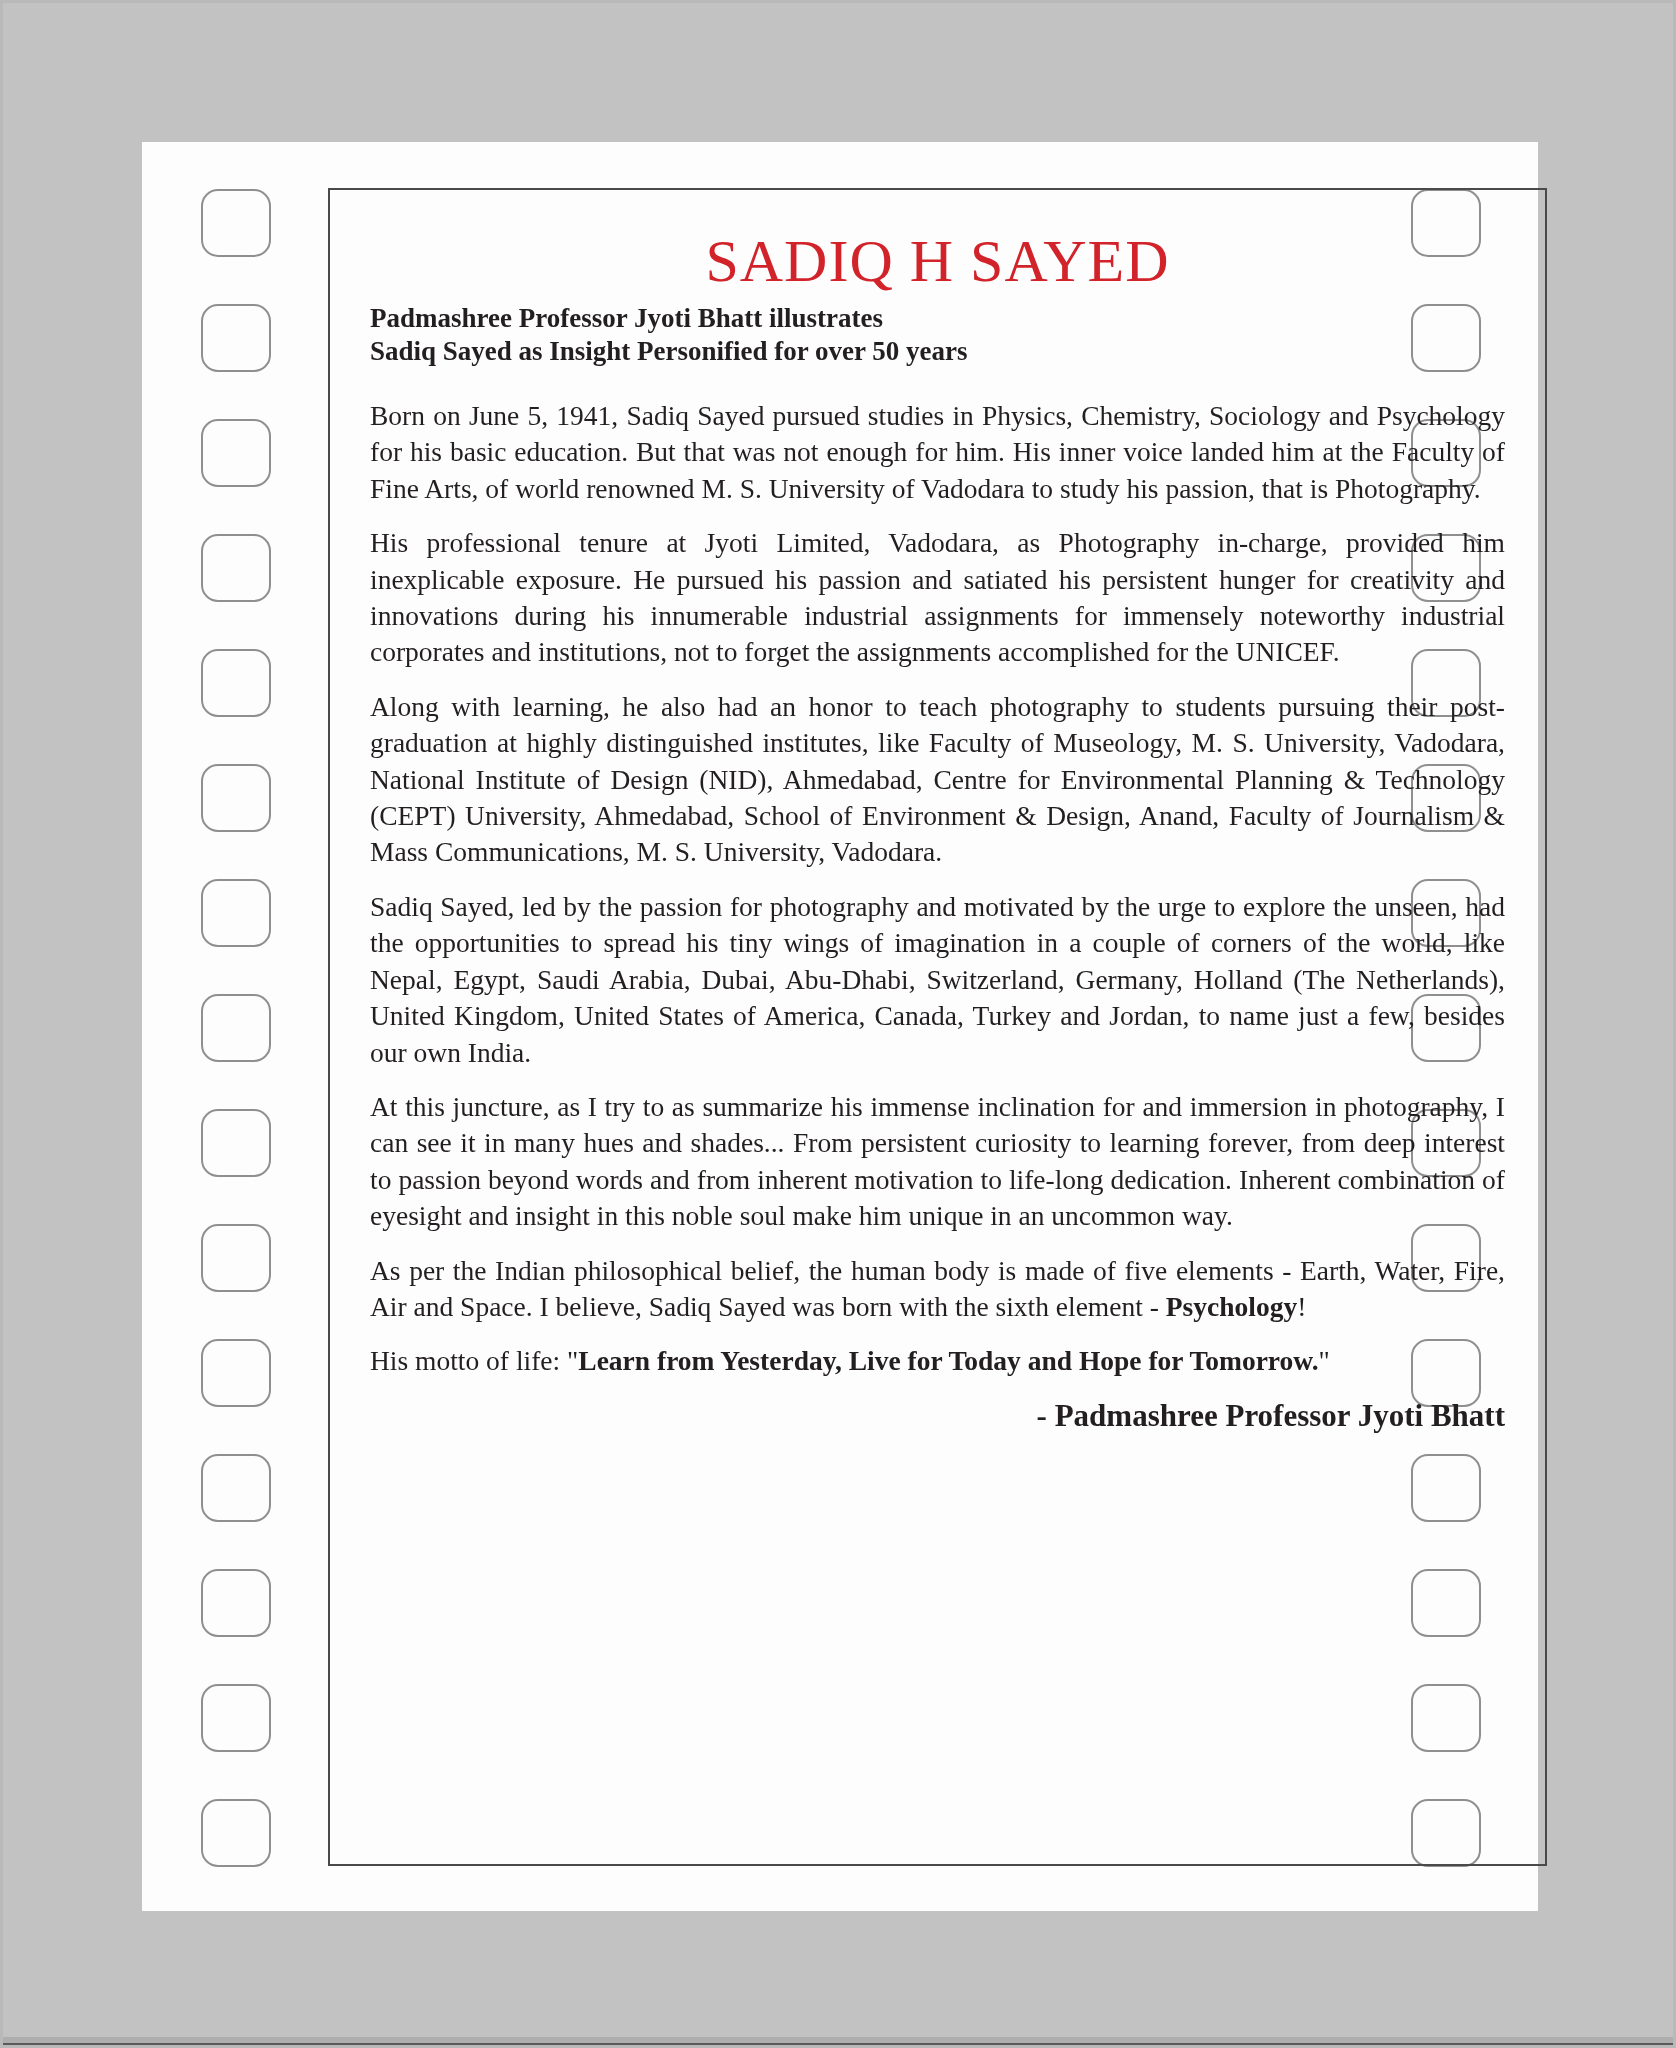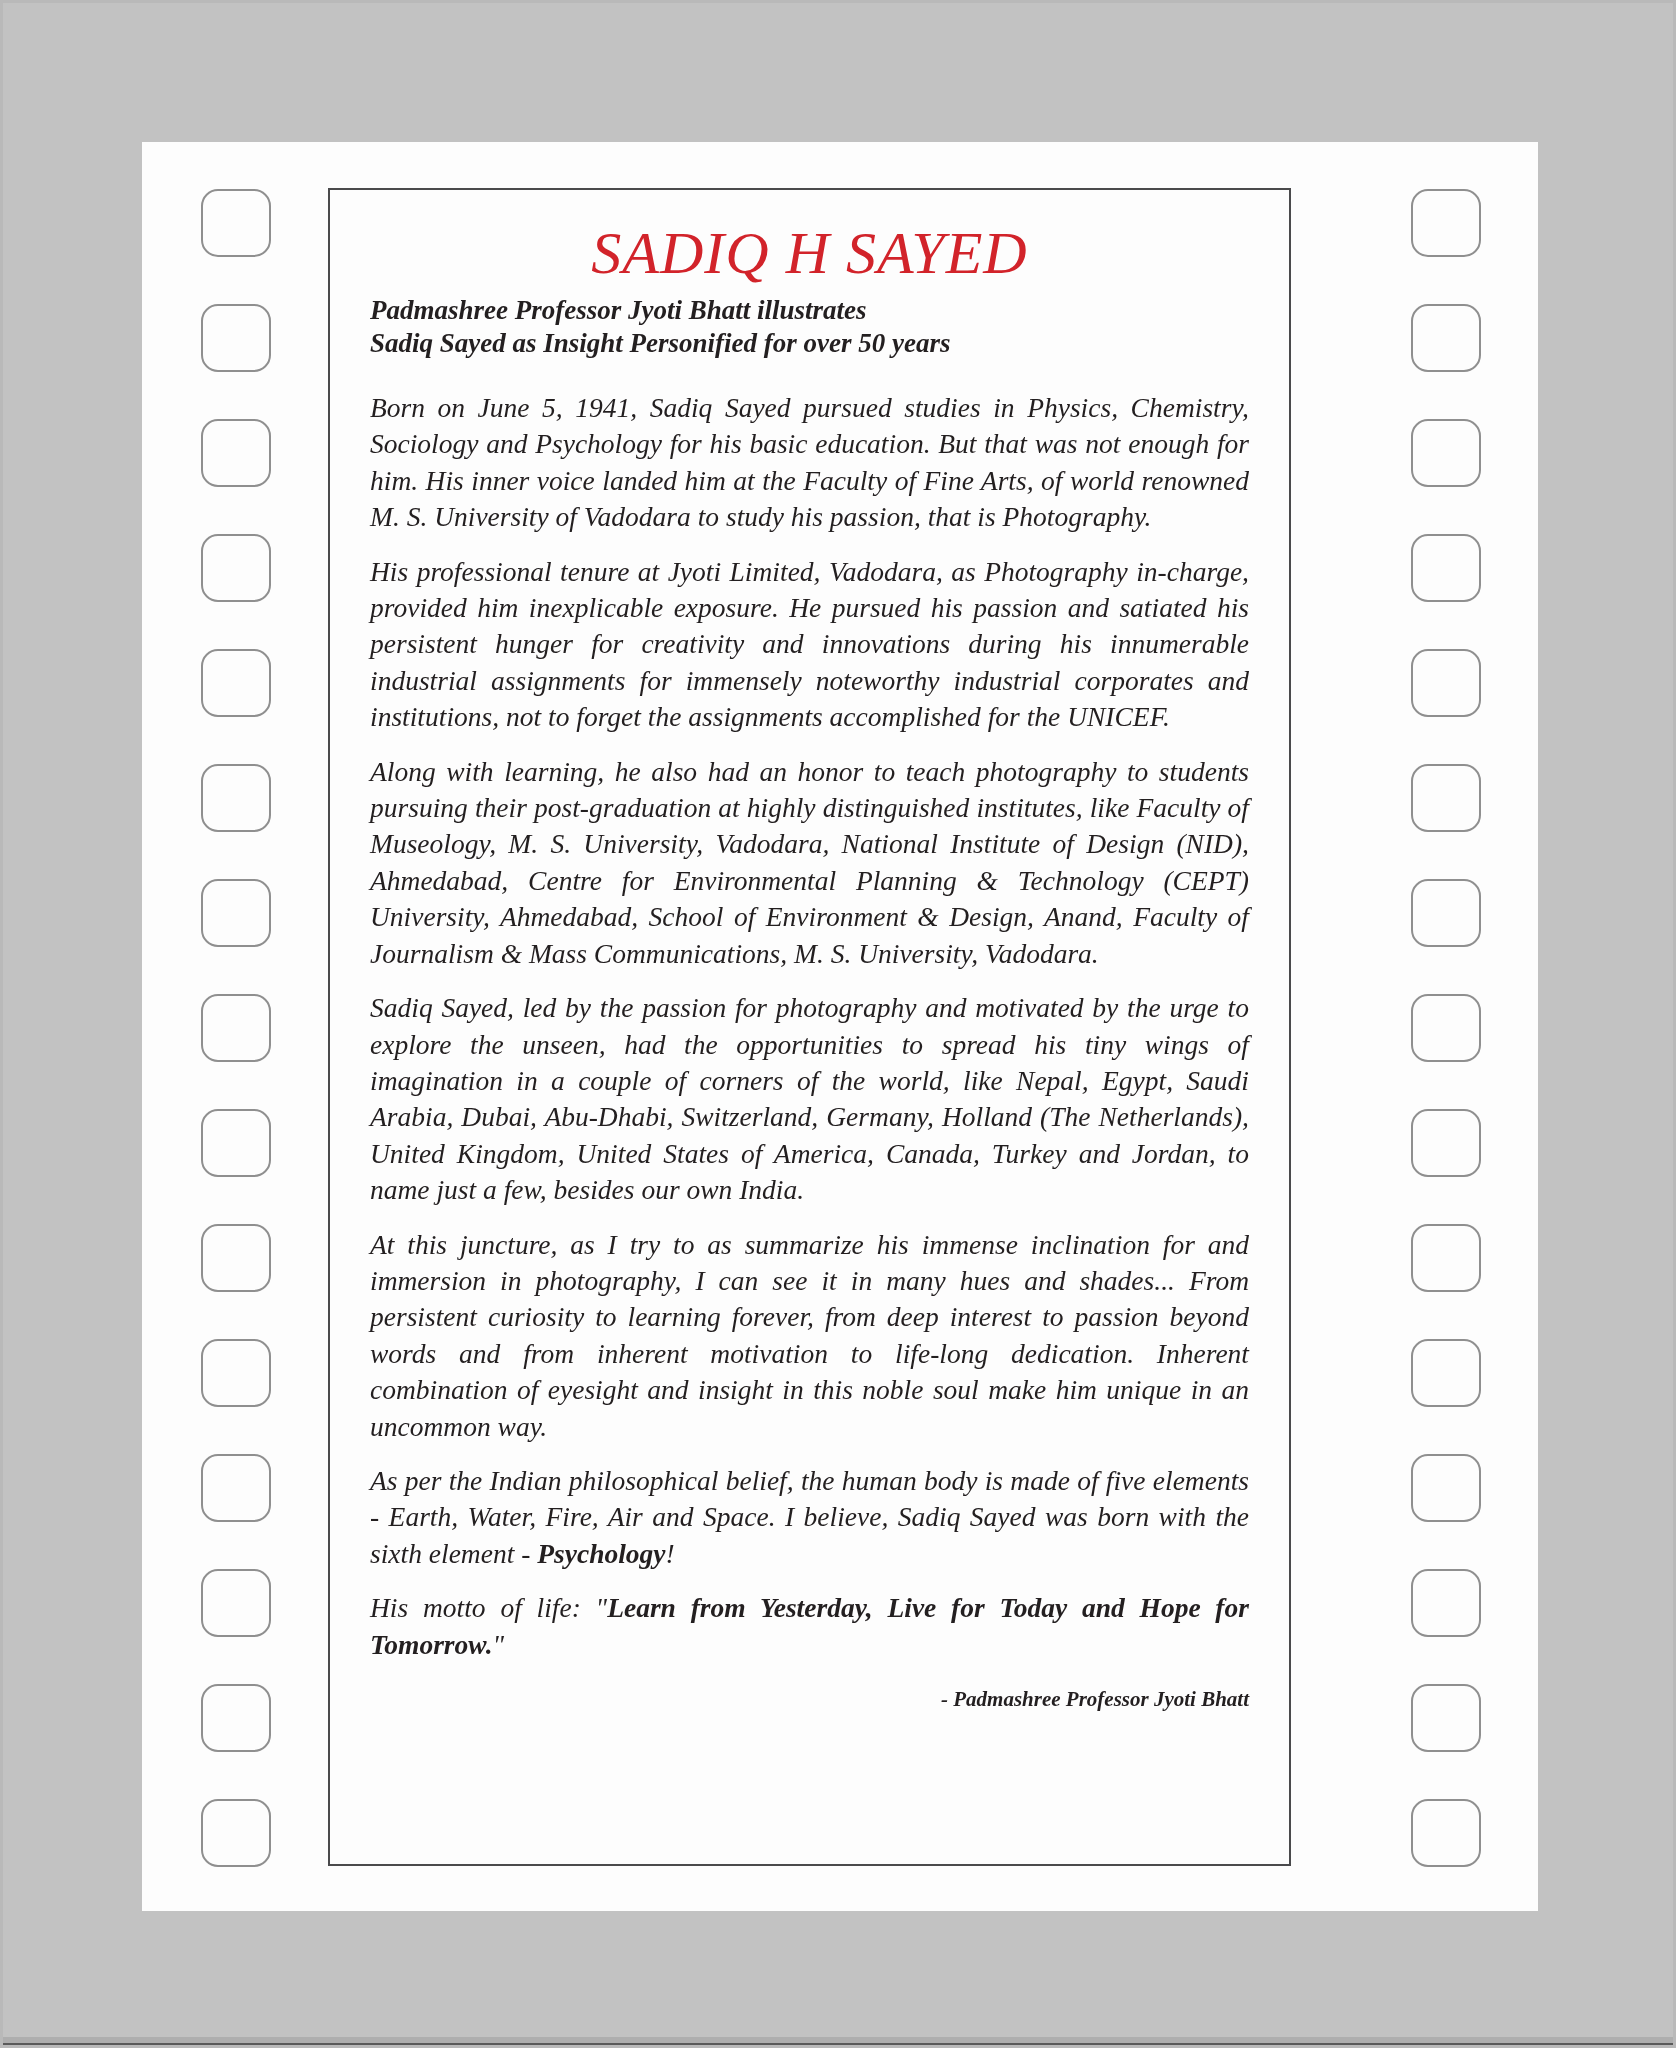--- a/index.html
+++ b/index.html
@@ -26,27 +26,26 @@
   }
   .hole-col.left{left:59px;}
   .hole-col.right{left:1269px;}
   .hole{
     width:66px;height:64px;
     border:2px solid #8f8f8f;
     border-radius:17px;
     background:transparent;
   }
   .content-box{
-    position:absolute;left:186px;top:46px;width:963px;height:1678px;
+    position:absolute;left:186px;top:46px;width:1219px;height:1678px;
     box-sizing:border-box;
     border:2px solid #4a4a4c;
-    padding:18px 40px 20px 40px;
+    padding:26px 40px 20px 40px;
     overflow:hidden;
     color:#231f20;
-    font-style:italic;
   }
   .title{
     text-align:center;
     font-size:60px;line-height:66px;
     letter-spacing:1px;
     margin:12px 0 8px 0;
     font-weight:400;
   }
   .subtitle{
     font-weight:700;
@@ -59,21 +58,21 @@
     margin:12px 0 18px 0;
     text-align:justify;
   }
   .article-body p b{font-weight:700;}
   .signature{
     margin-top:14px;
     text-align:right;
   }
   .signature .sig-line1{
     font-weight:700;
-    font-size:21px;line-height:36px;
+    font-size:31px;line-height:36px;
   }
   .signature .sig-line2{
     font-size:28px;line-height:36px;
   }
 </style>
 </head>
 <body style="background: rgb(194, 194, 194);">
 
 <div class="paper" style="background: rgb(253, 253, 253);">
 

